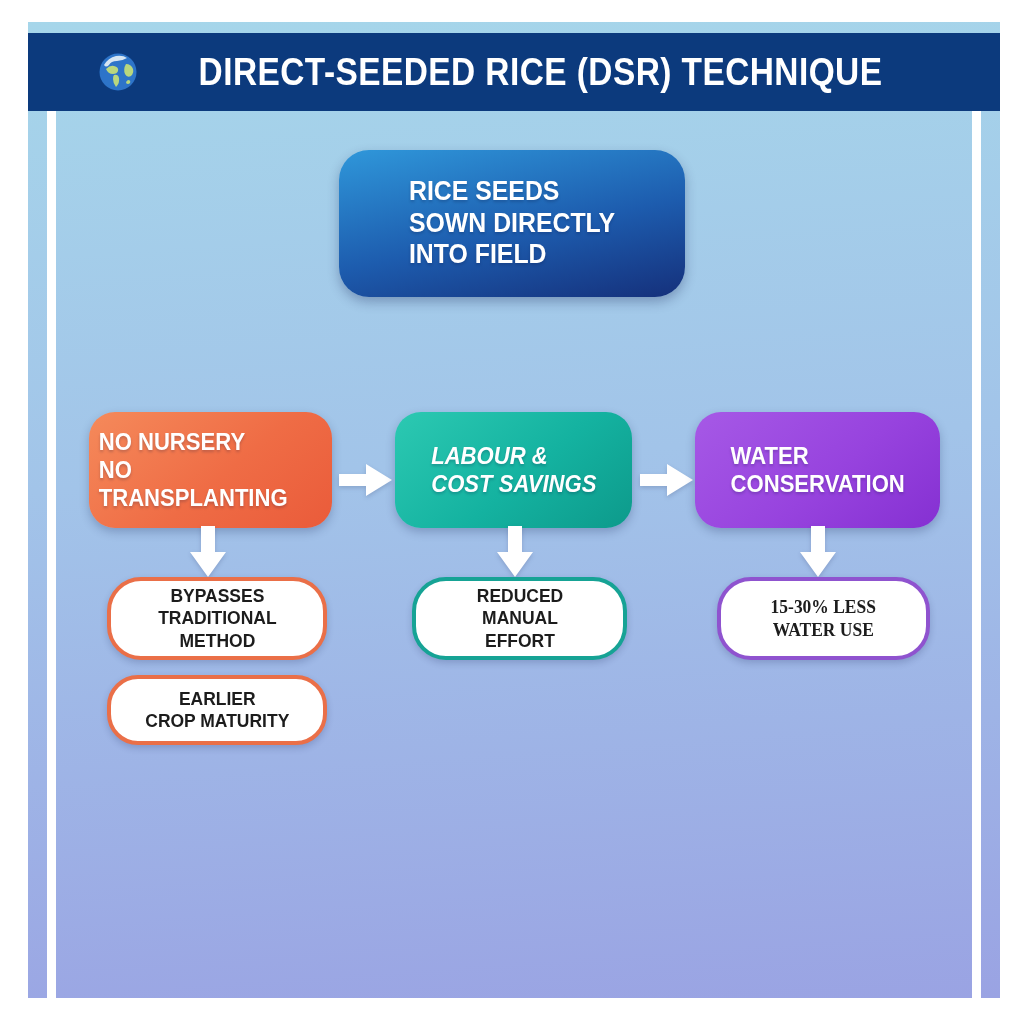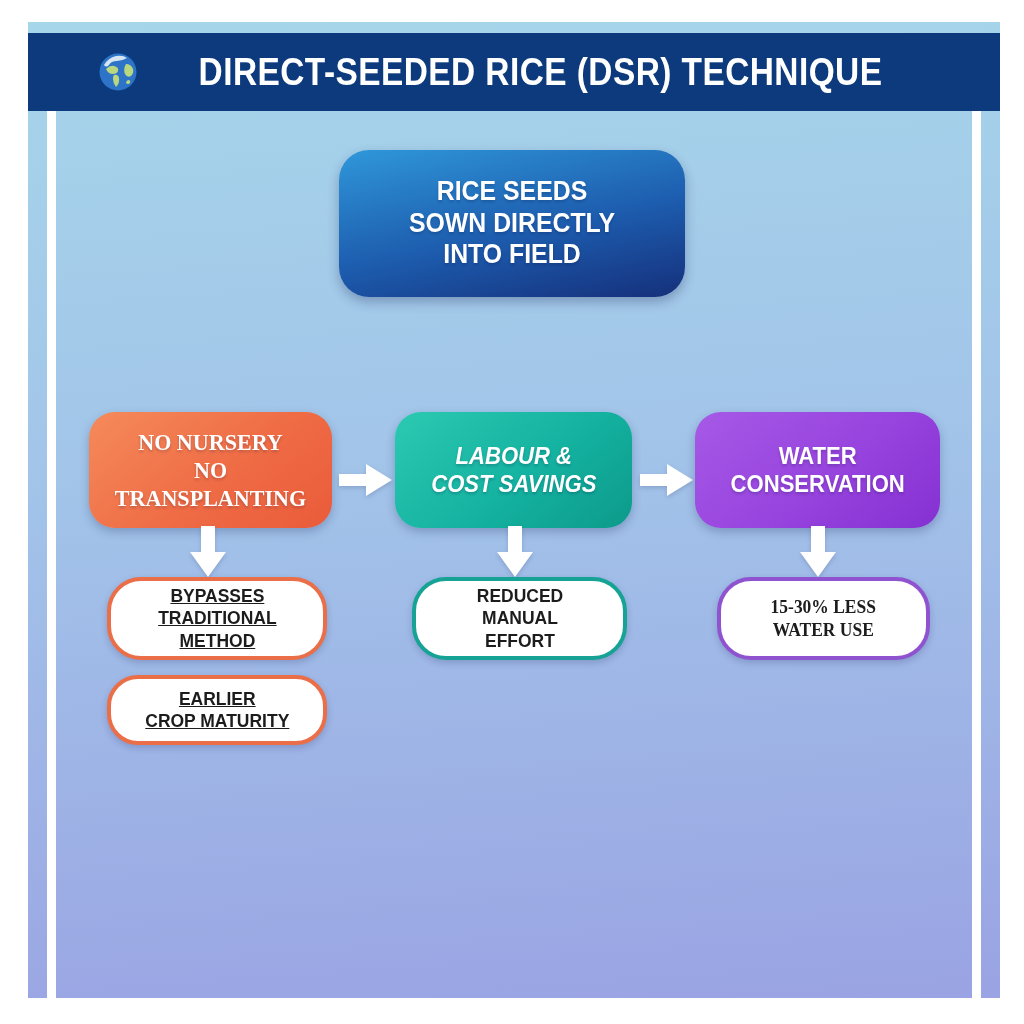--- a/index.html
+++ b/index.html
@@ -24,46 +24,46 @@
     z-index:5;
   }
   .title{
     margin:0;color:#ffffff;font-size:38px;font-weight:700;
     letter-spacing:.5px;white-space:nowrap;
     transform:scaleX(.88);transform-origin:center;
   }
   .globe{width:40px;height:40px;display:inline-block;flex:0 0 auto;}
   .box{
     position:absolute;display:flex;align-items:center;justify-content:center;
-    text-align:center;color:#ffffff;font-weight:700;
+    text-align:left;color:#ffffff;font-weight:700;
   }
   .boxtext{white-space:pre-line;line-height:1.18;transform:scaleX(.92);transform-origin:center;
     text-shadow:0 2px 3px rgba(10,20,60,.22);}
   .intro{
     left:311px;top:128px;width:346px;height:147px;border-radius:30px;
     background:linear-gradient(168deg,#2f97da 0%,#1d5cae 55%,#15307b 100%);
     font-size:27px;box-shadow:0 5px 12px rgba(20,30,80,.30);
   }
   .node{top:390px;height:116px;border-radius:26px;font-size:24px;
     box-shadow:0 4px 10px rgba(20,30,80,.25);}
   .node-orange{left:61px;width:243px;
-    background:linear-gradient(140deg,#f58a5b 0%,#ef6c45 55%,#ea5b3a 100%);font-family:Liberation Serif, serif;}
+    background:linear-gradient(140deg,#f58a5b 0%,#ef6c45 55%,#ea5b3a 100%);}
   .node-teal{left:367px;width:237px;
     background:linear-gradient(140deg,#2cc9b2 0%,#14b2a0 55%,#0d9a8b 100%);font-style:italic;}
   .node-purple{left:667px;width:245px;
     background:linear-gradient(140deg,#a659e6 0%,#9743de 55%,#8530d2 100%);}
   .pill{
     position:absolute;display:flex;align-items:center;justify-content:center;
     text-align:center;background:#ffffff;color:#1c1c1c;font-weight:700;font-size:19px;
     box-shadow:0 3px 7px rgba(20,30,80,.20);
   }
   .pill .boxtext{text-shadow:none;line-height:1.16;}
   .pill-r1{top:555px;height:75px;border-radius:34px;}
   .pill-r2{top:653px;height:62px;border-radius:31px;}
-  .pc1{left:79px;width:212px;text-decoration:underline;}
+  .pc1{left:79px;width:212px;}
   .pc2{left:384px;width:207px;}
   .pc3{left:689px;width:205px;font-family:Liberation Serif, serif;}
   .b-orange{border:4px solid #ea6f48;}
   .b-teal{border:4px solid #16a395;}
   .b-purple{border:4px solid #8f53cf;}
   .arrow{position:absolute;filter:drop-shadow(0 2px 2px rgba(20,30,80,.18));}
   .ar1{left:311px;top:438px;}
   .ar2{left:612px;top:438px;}
   .ad1{left:160px;top:504px;}
   .ad2{left:467px;top:504px;}

